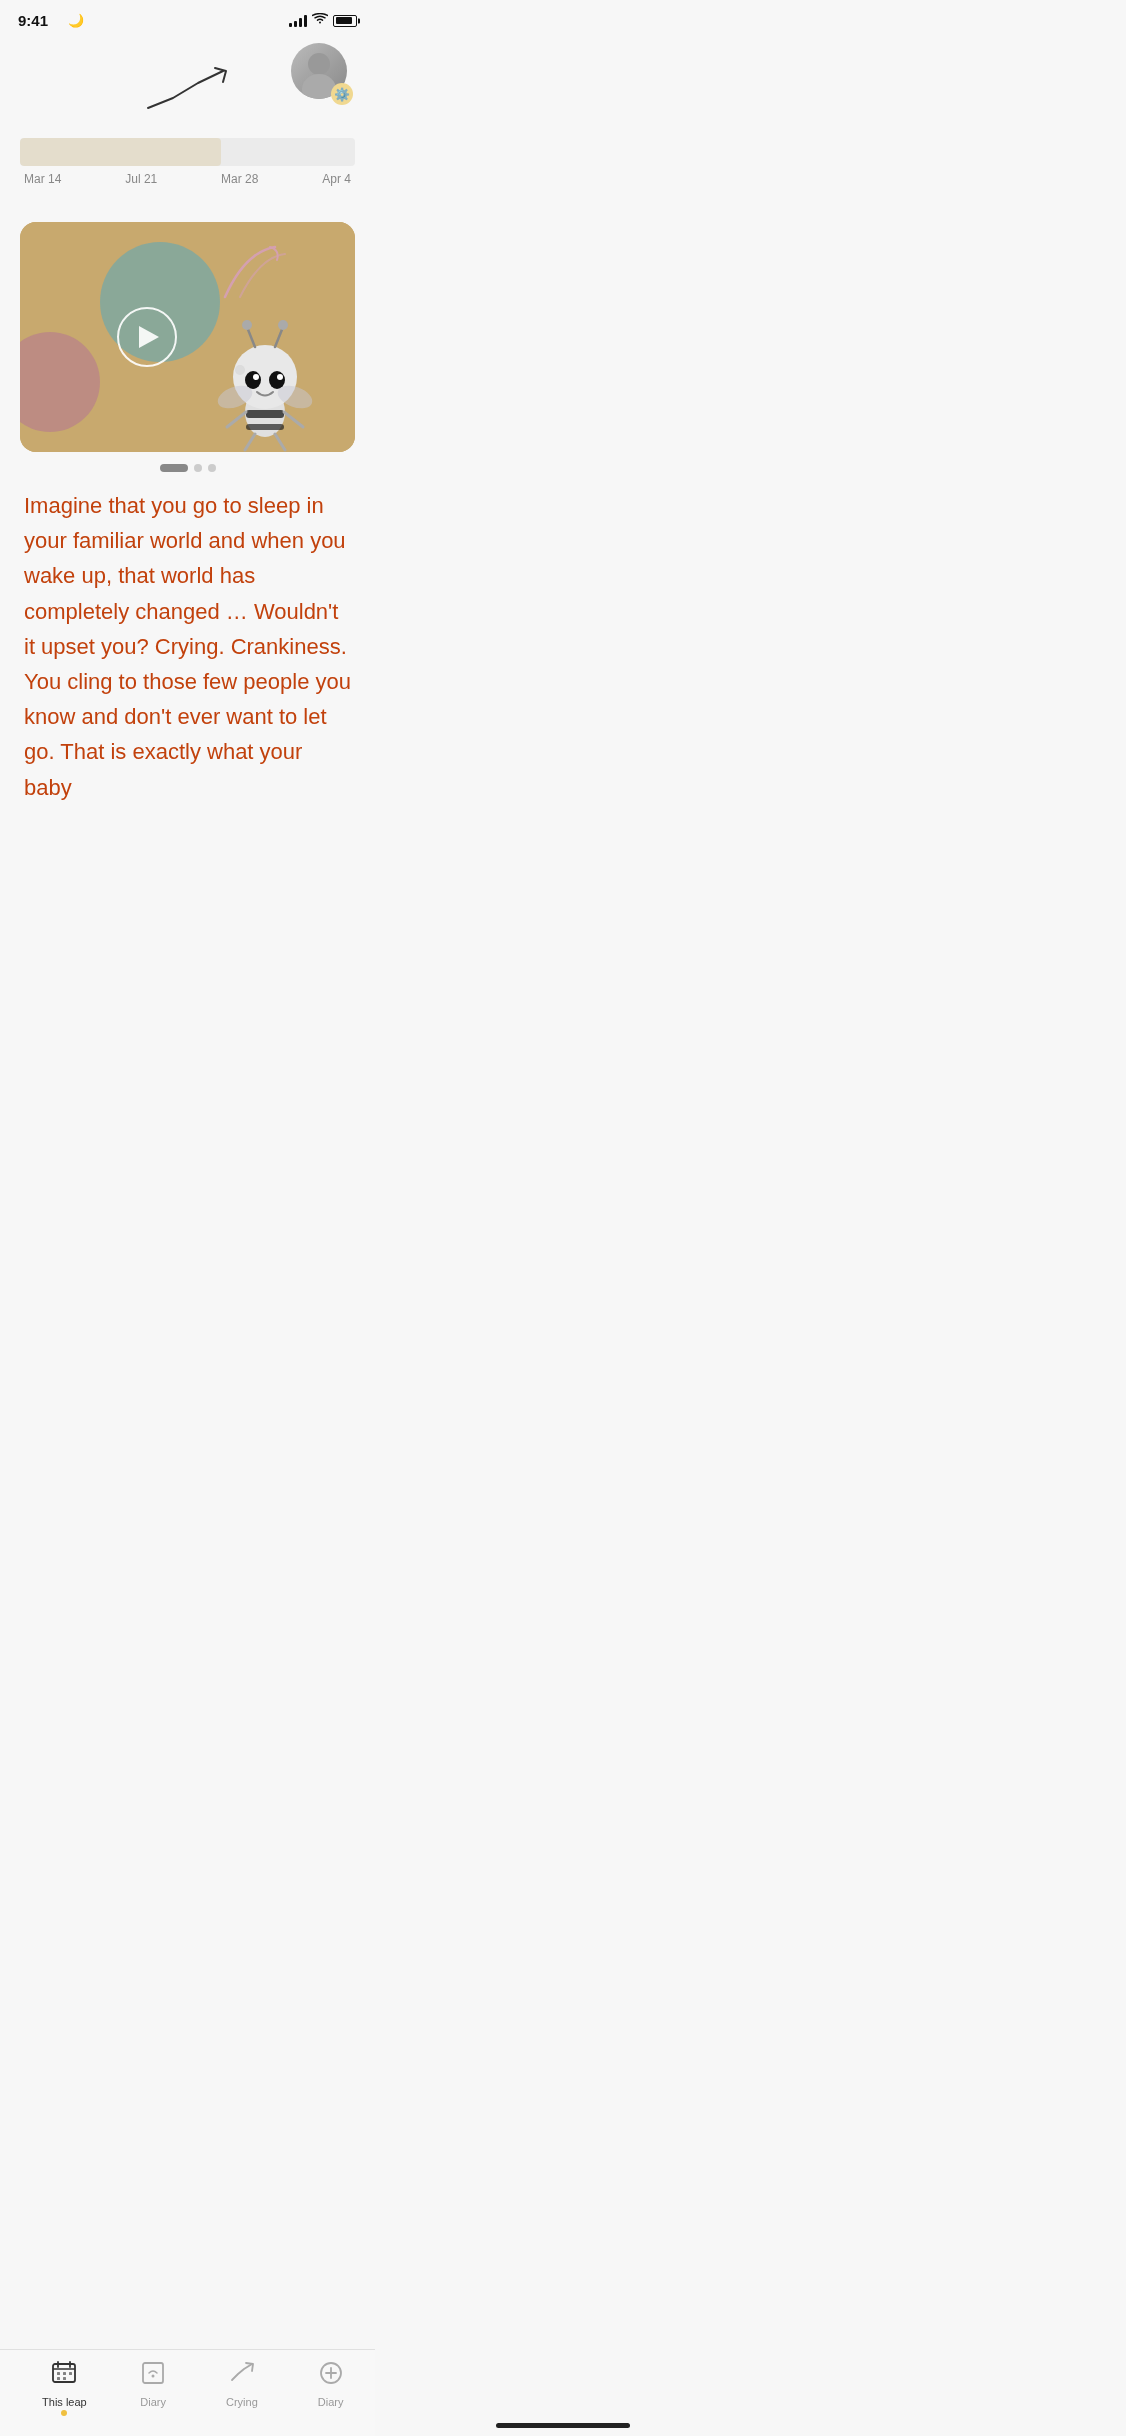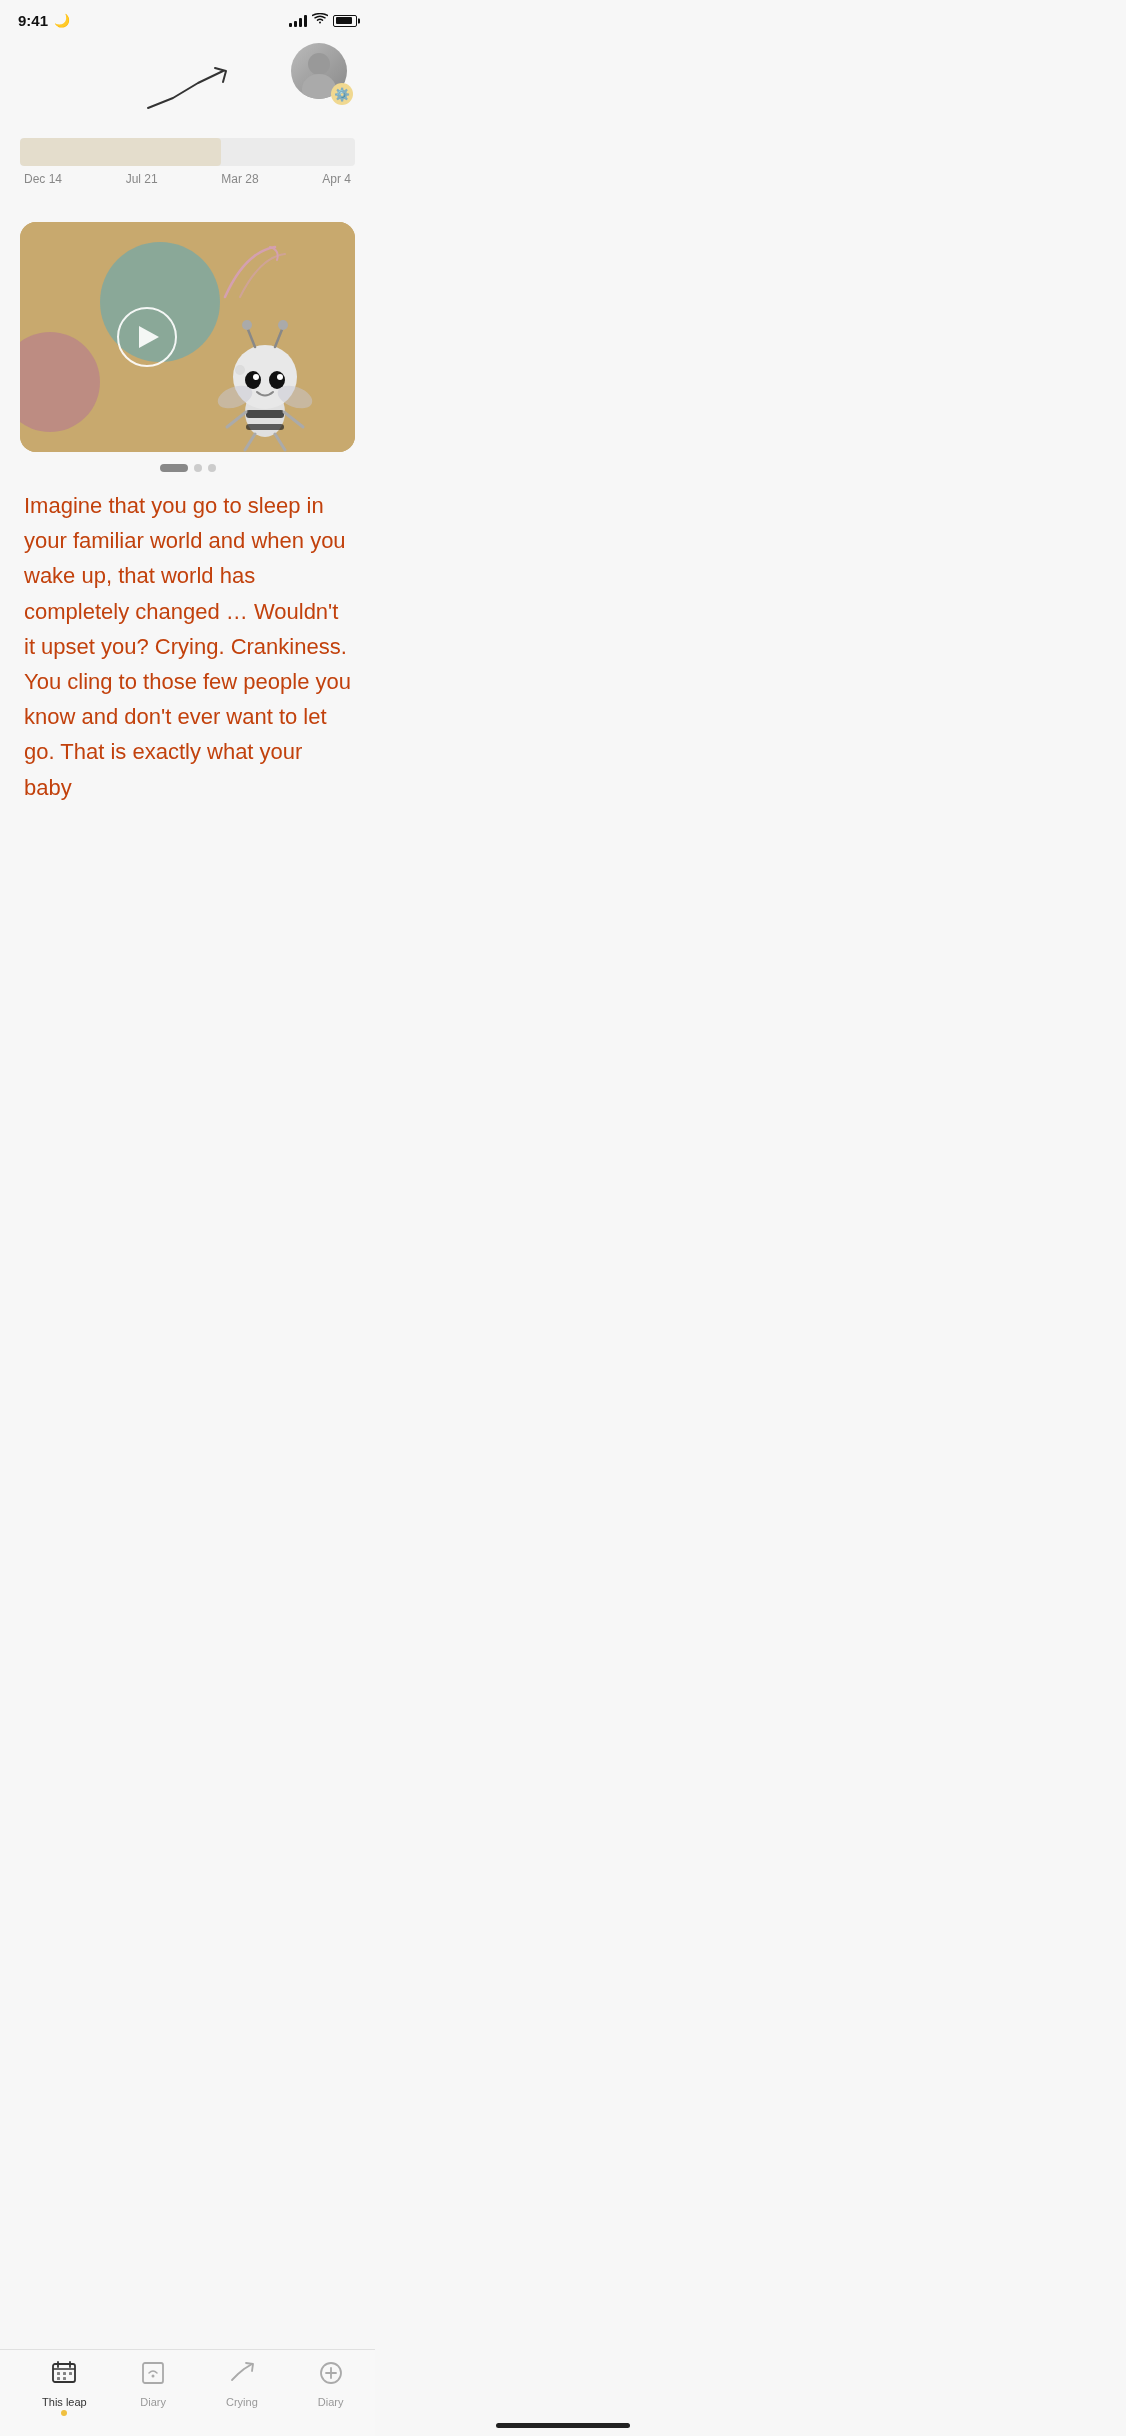--- a/index.html
+++ b/index.html
@@ -356,21 +356,21 @@
 
     
     .scroll-spacer {
       height: 100px;
     }
   </style>
 </head>
 <body>
 
 <div class="status-bar">
-  <div style="display:flex;align-items:center;gap:6px">
+  <div style="display:flex;align-items:center;gap:20px">
     <span class="status-time">9:41</span>
     <span style="font-size:13px;">🌙</span>
   </div>
   <div class="status-icons">
     <div class="signal-bars">
       <span></span>
         <span></span>
         <span></span>
         <span></span>
     </div>
@@ -403,21 +403,21 @@
       <polyline points="72,5 83,8 80,19" stroke="#333" stroke-width="2" stroke-linecap="round" stroke-linejoin="round" fill="none"></polyline>
     </svg>
   </div>
 
 
   <div class="timeline-wrap">
     <div class="timeline-bar-container">
       <div class="timeline-indicator"></div>
     </div>
     <div class="timeline-labels">
-      <span class="timeline-label">Dec 14</span>
+      <span class="timeline-label">Mar 14</span>
       <span class="timeline-label">Jul 21</span>
       <span class="timeline-label">Mar 28</span>
       <span class="timeline-label">Apr 4</span>
     </div>
   </div>
 </div>
 
 <div class="video-card">
   <div class="video-bg">
 

